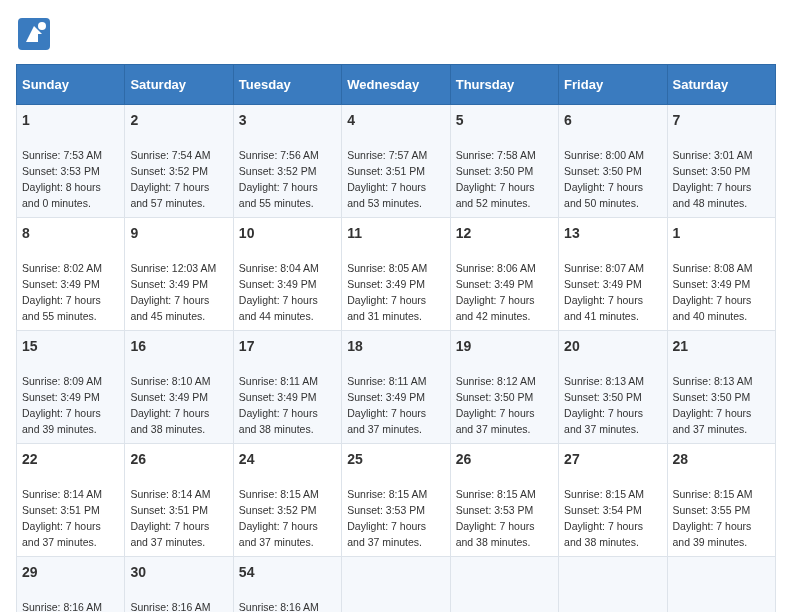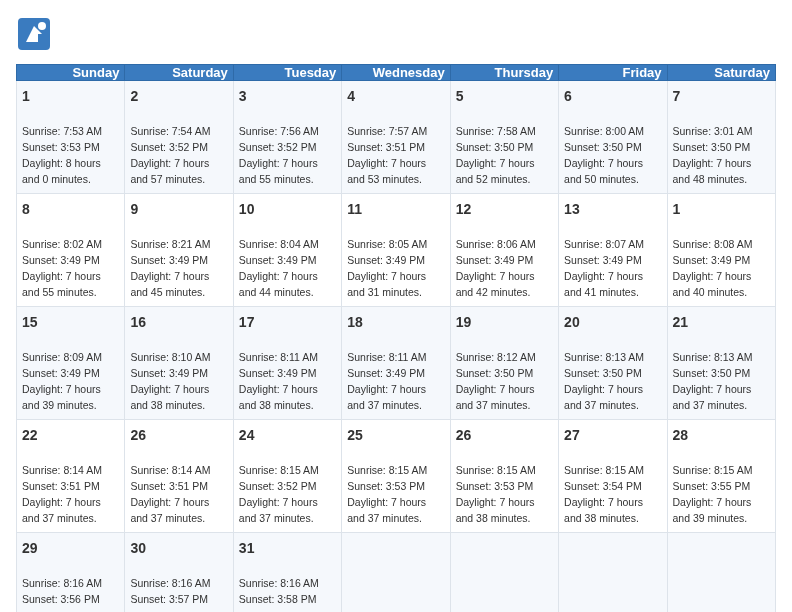--- a/index.html
+++ b/index.html
@@ -45,22 +45,22 @@
       color: #555;
     }
     table {
       width: 100%;
       border-collapse: collapse;
       font-size: 11px;
     }
     thead tr th {
       background-color: #3a7bbf;
       color: #fff;
-      text-align: right;
-      padding: 0 5px;
+      text-align: left;
+      padding: 12px 5px;
       font-size: 13px;
       font-weight: bold;
       border: 1px solid #2e6aa8;
     }
     tbody tr {
       border-bottom: 1px solid #ccc;
     }
     tbody tr:nth-child(odd) {
       background-color: #f5f8fc;
     }
@@ -126,21 +126,21 @@
         <td><span class="day-num">1</span><br><span class="cell-text">Sunrise: 7:53 AM</span><br><span class="cell-text">Sunset: 3:53 PM</span><br><span class="cell-text">Daylight: 8 hours</span><br><span class="cell-text">and 0 minutes.</span></td>
         <td><span class="day-num">2</span><br><span class="cell-text">Sunrise: 7:54 AM</span><br><span class="cell-text">Sunset: 3:52 PM</span><br><span class="cell-text">Daylight: 7 hours</span><br><span class="cell-text">and 57 minutes.</span></td>
         <td><span class="day-num">3</span><br><span class="cell-text">Sunrise: 7:56 AM</span><br><span class="cell-text">Sunset: 3:52 PM</span><br><span class="cell-text">Daylight: 7 hours</span><br><span class="cell-text">and 55 minutes.</span></td>
         <td><span class="day-num">4</span><br><span class="cell-text">Sunrise: 7:57 AM</span><br><span class="cell-text">Sunset: 3:51 PM</span><br><span class="cell-text">Daylight: 7 hours</span><br><span class="cell-text">and 53 minutes.</span></td>
         <td><span class="day-num">5</span><br><span class="cell-text">Sunrise: 7:58 AM</span><br><span class="cell-text">Sunset: 3:50 PM</span><br><span class="cell-text">Daylight: 7 hours</span><br><span class="cell-text">and 52 minutes.</span></td>
         <td><span class="day-num">6</span><br><span class="cell-text">Sunrise: 8:00 AM</span><br><span class="cell-text">Sunset: 3:50 PM</span><br><span class="cell-text">Daylight: 7 hours</span><br><span class="cell-text">and 50 minutes.</span></td>
         <td><span class="day-num">7</span><br><span class="cell-text">Sunrise: 3:01 AM</span><br><span class="cell-text">Sunset: 3:50 PM</span><br><span class="cell-text">Daylight: 7 hours</span><br><span class="cell-text">and 48 minutes.</span></td>
       </tr>
       <tr>
         <td><span class="day-num">8</span><br><span class="cell-text">Sunrise: 8:02 AM</span><br><span class="cell-text">Sunset: 3:49 PM</span><br><span class="cell-text">Daylight: 7 hours</span><br><span class="cell-text">and 55 minutes.</span></td>
-        <td><span class="day-num">9</span><br><span class="cell-text">Sunrise: 8:21 AM</span><br><span class="cell-text">Sunset: 3:49 PM</span><br><span class="cell-text">Daylight: 7 hours</span><br><span class="cell-text">and 45 minutes.</span></td>
+        <td><span class="day-num">9</span><br><span class="cell-text">Sunrise: 12:03 AM</span><br><span class="cell-text">Sunset: 3:49 PM</span><br><span class="cell-text">Daylight: 7 hours</span><br><span class="cell-text">and 45 minutes.</span></td>
         <td><span class="day-num">10</span><br><span class="cell-text">Sunrise: 8:04 AM</span><br><span class="cell-text">Sunset: 3:49 PM</span><br><span class="cell-text">Daylight: 7 hours</span><br><span class="cell-text">and 44 minutes.</span></td>
         <td><span class="day-num">11</span><br><span class="cell-text">Sunrise: 8:05 AM</span><br><span class="cell-text">Sunset: 3:49 PM</span><br><span class="cell-text">Daylight: 7 hours</span><br><span class="cell-text">and 31 minutes.</span></td>
         <td><span class="day-num">12</span><br><span class="cell-text">Sunrise: 8:06 AM</span><br><span class="cell-text">Sunset: 3:49 PM</span><br><span class="cell-text">Daylight: 7 hours</span><br><span class="cell-text">and 42 minutes.</span></td>
         <td><span class="day-num">13</span><br><span class="cell-text">Sunrise: 8:07 AM</span><br><span class="cell-text">Sunset: 3:49 PM</span><br><span class="cell-text">Daylight: 7 hours</span><br><span class="cell-text">and 41 minutes.</span></td>
         <td><span class="day-num">1</span><br><span class="cell-text">Sunrise: 8:08 AM</span><br><span class="cell-text">Sunset: 3:49 PM</span><br><span class="cell-text">Daylight: 7 hours</span><br><span class="cell-text">and 40 minutes.</span></td>
       </tr>
       <tr>
         <td><span class="day-num">15</span><br><span class="cell-text">Sunrise: 8:09 AM</span><br><span class="cell-text">Sunset: 3:49 PM</span><br><span class="cell-text">Daylight: 7 hours</span><br><span class="cell-text">and 39 minutes.</span></td>
         <td><span class="day-num">16</span><br><span class="cell-text">Sunrise: 8:10 AM</span><br><span class="cell-text">Sunset: 3:49 PM</span><br><span class="cell-text">Daylight: 7 hours</span><br><span class="cell-text">and 38 minutes.</span></td>
         <td><span class="day-num">17</span><br><span class="cell-text">Sunrise: 8:11 AM</span><br><span class="cell-text">Sunset: 3:49 PM</span><br><span class="cell-text">Daylight: 7 hours</span><br><span class="cell-text">and 38 minutes.</span></td>
@@ -154,20 +154,20 @@
         <td><span class="day-num">26</span><br><span class="cell-text">Sunrise: 8:14 AM</span><br><span class="cell-text">Sunset: 3:51 PM</span><br><span class="cell-text">Daylight: 7 hours</span><br><span class="cell-text">and 37 minutes.</span></td>
         <td><span class="day-num">24</span><br><span class="cell-text">Sunrise: 8:15 AM</span><br><span class="cell-text">Sunset: 3:52 PM</span><br><span class="cell-text">Daylight: 7 hours</span><br><span class="cell-text">and 37 minutes.</span></td>
         <td><span class="day-num">25</span><br><span class="cell-text">Sunrise: 8:15 AM</span><br><span class="cell-text">Sunset: 3:53 PM</span><br><span class="cell-text">Daylight: 7 hours</span><br><span class="cell-text">and 37 minutes.</span></td>
         <td><span class="day-num">26</span><br><span class="cell-text">Sunrise: 8:15 AM</span><br><span class="cell-text">Sunset: 3:53 PM</span><br><span class="cell-text">Daylight: 7 hours</span><br><span class="cell-text">and 38 minutes.</span></td>
         <td><span class="day-num">27</span><br><span class="cell-text">Sunrise: 8:15 AM</span><br><span class="cell-text">Sunset: 3:54 PM</span><br><span class="cell-text">Daylight: 7 hours</span><br><span class="cell-text">and 38 minutes.</span></td>
         <td><span class="day-num">28</span><br><span class="cell-text">Sunrise: 8:15 AM</span><br><span class="cell-text">Sunset: 3:55 PM</span><br><span class="cell-text">Daylight: 7 hours</span><br><span class="cell-text">and 39 minutes.</span></td>
       </tr>
       <tr>
         <td><span class="day-num">29</span><br><span class="cell-text">Sunrise: 8:16 AM</span><br><span class="cell-text">Sunset: 3:56 PM</span><br><br></td>
         <td><span class="day-num">30</span><br><span class="cell-text">Sunrise: 8:16 AM</span><br><span class="cell-text">Sunset: 3:57 PM</span><br><br></td>
-        <td><span class="day-num">31</span><br><span class="cell-text">Sunrise: 8:16 AM</span><br><span class="cell-text">Sunset: 3:58 PM</span><br><br></td>
+        <td><span class="day-num">54</span><br><span class="cell-text">Sunrise: 8:16 AM</span><br><span class="cell-text">Sunset: 3:58 PM</span><br><br></td>
         <td></td>
         <td></td>
         <td></td>
         <td></td>
       </tr>
     </tbody>
 </table>
 
 </body></html>

